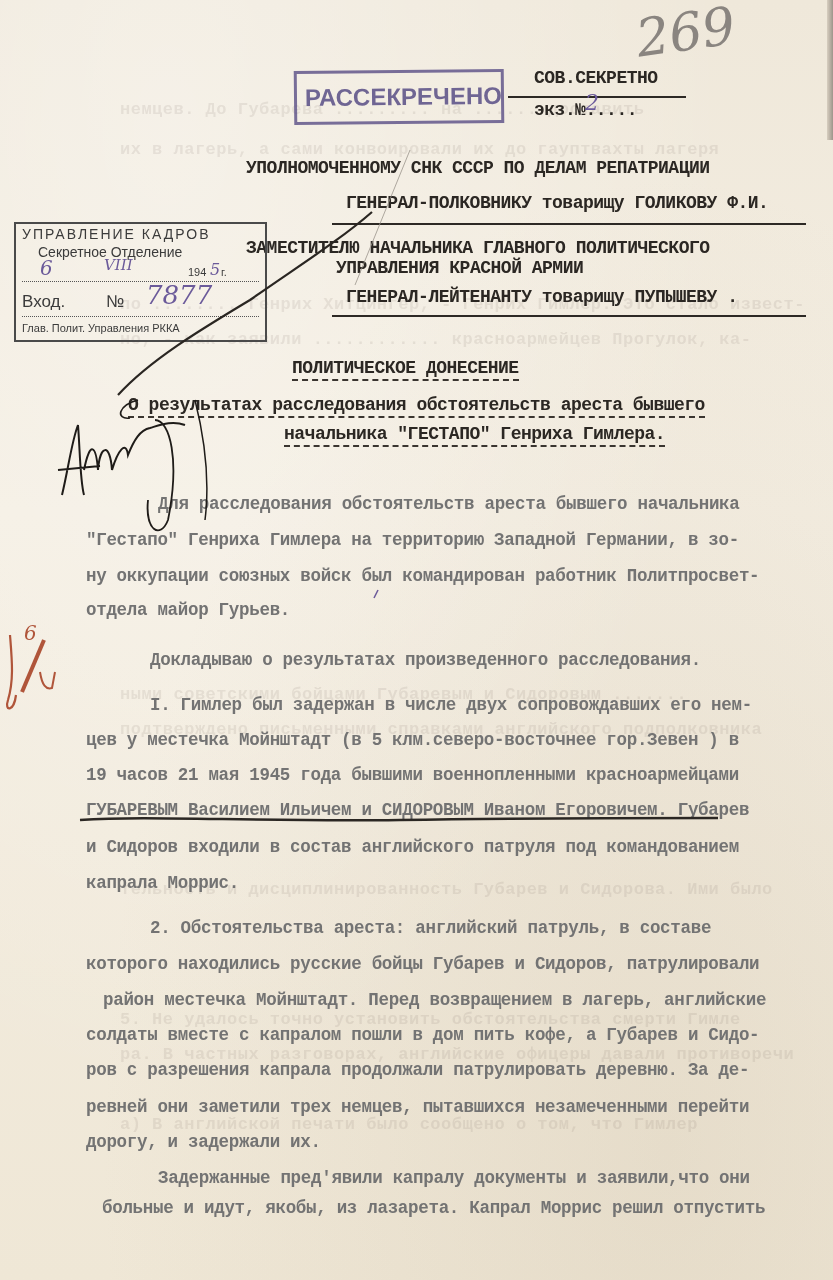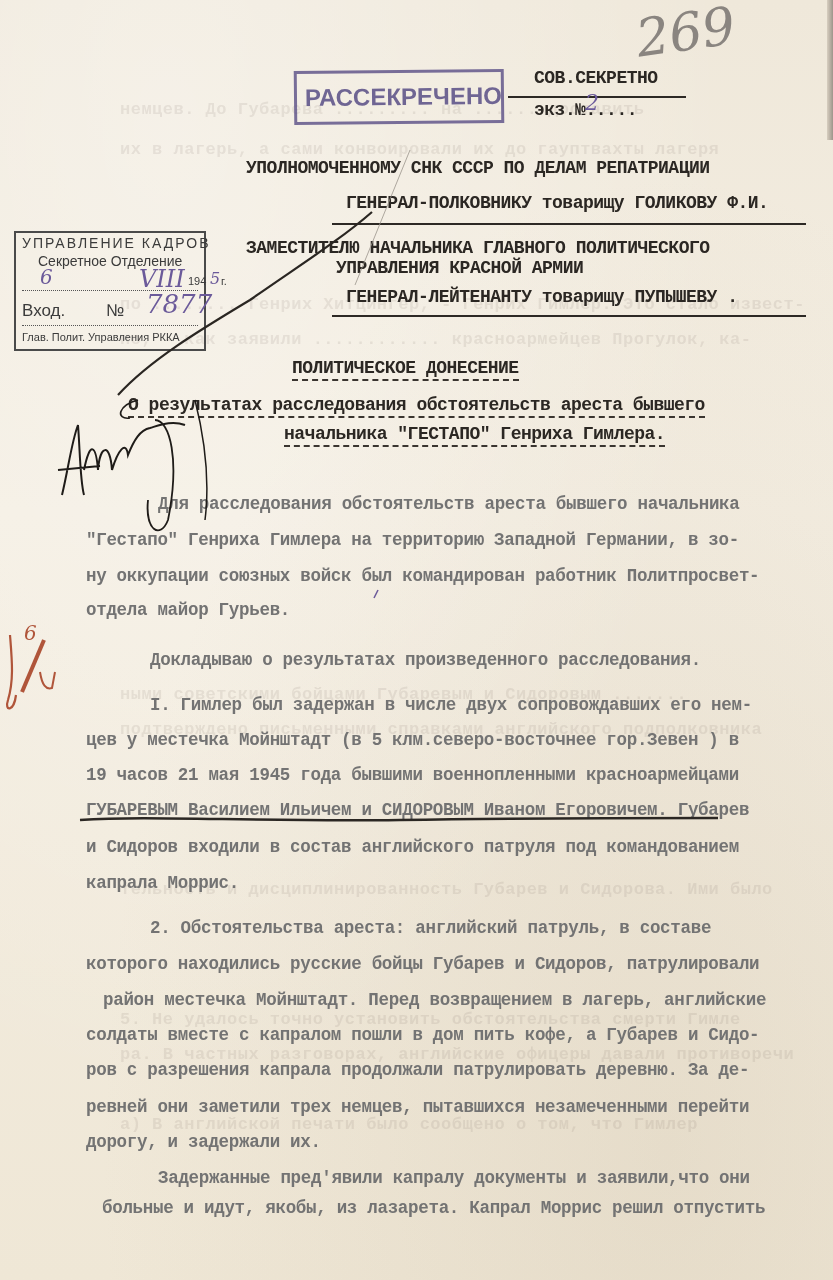--- a/index.html
+++ b/index.html
@@ -34,21 +34,21 @@
   .stamp-declass {
     position: absolute; left: 294px; top: 70px; width: 210px; height: 54px;
     border: 3px solid #5a4e86; box-sizing: border-box; opacity: 0.8;
     transform: rotate(-0.6deg);
   }
   .stamp-declass span {
     position: absolute; left: 8px; top: 10px; font-family: "Liberation Sans", sans-serif;
     font-size: 24px; font-weight: bold; color: #4f4480; letter-spacing: 0px;
   }
   .stamp-reg {
-    position: absolute; left: 14px; top: 231px; width: 192px; height: 120px;
+    position: absolute; left: 14px; top: 222px; width: 253px; height: 120px;
     border: 2px solid #4a4a4a; box-sizing: border-box;
     font-family: "Liberation Sans", sans-serif; color: #3b3b3b;
   }
   .stamp-reg .l { position: absolute; white-space: nowrap; }
   .hand-violet { color: #6b5a9a; font-family: "DejaVu Serif", serif; font-style: italic; }
   .hand-pencil { color: #8a8580; font-family: "DejaVu Serif", serif; font-style: italic; }
   svg.ov { position: absolute; left: 0; top: 0; pointer-events: none; }
 </style>
 </head>
 <body>
@@ -84,21 +84,21 @@
 
 <div class="t hdr" style="left:246px;top:238px;font-size:18px;">ЗАМЕСТИТЕЛЮ НАЧАЛЬНИКА ГЛАВНОГО ПОЛИТИЧЕСКОГО</div>
 <div class="t hdr" style="left:336px;top:258px;font-size:18px;">УПРАВЛЕНИЯ КРАСНОЙ АРМИИ</div>
 <div class="t hdr" style="left:346px;top:287px;font-size:18px;">ГЕНЕРАЛ-ЛЕЙТЕНАНТУ товарищу ПУПЫШЕВУ .</div>
 <div class="rule" style="left:332px;top:315px;width:474px;"></div>
 
 <div class="stamp-reg">
   <div class="l" style="left:6px;top:2px;font-size:14px;letter-spacing:2px;">УПРАВЛЕНИЕ КАДРОВ</div>
   <div class="l" style="left:22px;top:20px;font-size:14px;">Секретное Отделение</div>
   <div class="l hand-violet" style="left:24px;top:32px;font-size:20px;">6</div>
-  <div class="l hand-violet" style="left:88px;top:32px;font-size:24px;margin-left:35px;">VIII</div>
+  <div class="l hand-violet" style="left:88px;top:32px;font-size:15px;">VIII</div>
   <div class="l" style="left:172px;top:42px;font-size:11px;">194</div>
   <div class="l hand-violet" style="left:194px;top:36px;font-size:16px;">5</div>
   <div class="l" style="left:205px;top:42px;font-size:11px;">г.</div>
   <div style="position:absolute;left:6px;right:6px;top:57px;border-top:1px dotted #555;"></div>
   <div class="l" style="left:6px;top:68px;font-size:17px;">Вход.</div>
   <div class="l" style="left:90px;top:68px;font-size:17px;">№</div>
   <div class="l hand-violet" style="left:130px;top:56px;font-size:26px;">7877</div>
   <div style="position:absolute;left:6px;right:6px;top:92px;border-top:1px dotted #555;"></div>
   <div class="l" style="left:6px;top:98px;font-size:11px;">Глав. Полит. Управления РККА</div>
 </div>

